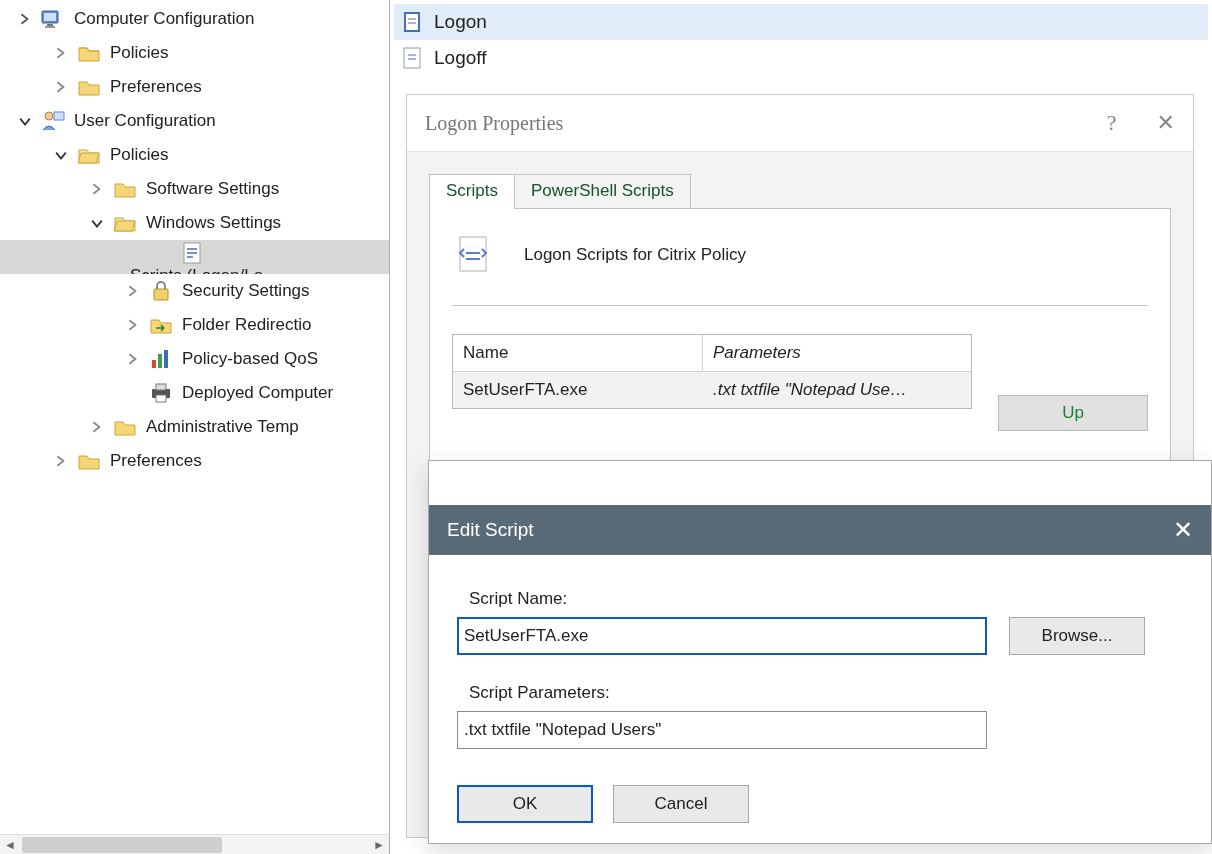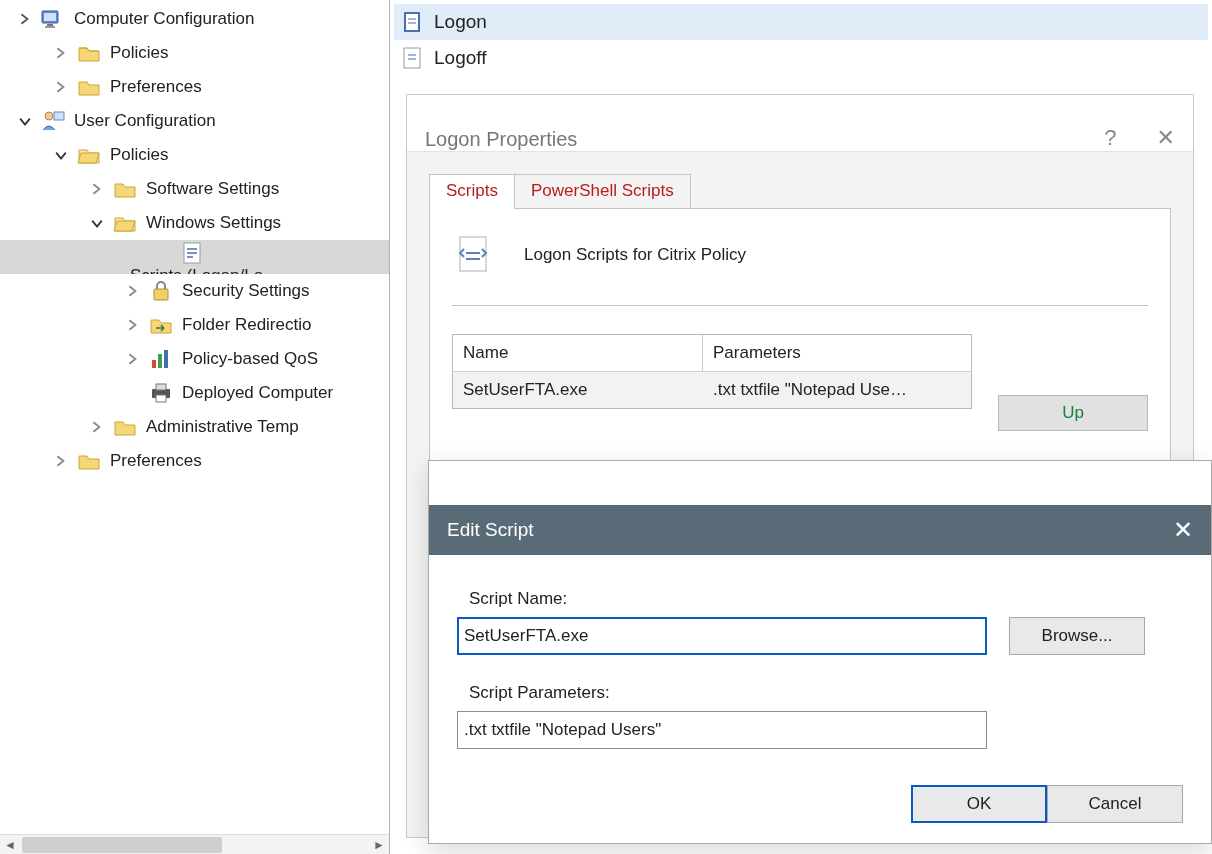--- a/index.html
+++ b/index.html
@@ -118,25 +118,26 @@
     left: 16px;
     top: 94px;
     width: 788px;
     height: 744px;
     border: 1px solid #c9c9c9;
     background: #fff;
   }
   .dlg-properties .titlebar {
     height: 56px;
     display: flex;
-    align-items: flex-end;
+    align-items: center;
     padding: 0 18px;
     font-size: 20px;
     color: #777;
     background: #fff;
+    font-family: Liberation Serif, serif;
   }
   .dlg-properties .titlebar .spacer { flex: 1; }
   .dlg-properties .titlebar .help {
     color: #888; font-size: 22px; margin-right: 40px;
   }
   .dlg-properties .titlebar .close {
     color: #888; font-size: 22px;
   }
   .tabbody {
     position: relative;
@@ -148,21 +149,21 @@
   .tabs {
     display: flex;
     margin-bottom: -1px;
   }
   .tab {
     padding: 6px 16px 8px 16px;
     font-size: 17px;
     background: #f3f3f3;
     border: 1px solid #c3c3c3;
     border-bottom: none;
-    color: #b91c1c;
+    color: #14532d;
     cursor: default;
   }
   .tab.active {
     background: #fff;
     position: relative;
     z-index: 2;
   }
   .tab + .tab { border-left: none; }
   .tabpanel {
     background: #fff;
@@ -189,21 +190,21 @@
     background: #fff;
     border-bottom: 1px solid #cfcfcf;
   }
   .datagrid-header div {
     padding: 8px 10px;
     font-size: 17px;
     border-right: 1px solid #cfcfcf;
   }
   .datagrid-header div:last-child { border-right: none; }
   .col-name { width: 250px; }
-  .col-params { flex: 1; }
+  .col-params { flex: 1; font-style: italic; }
   .datagrid-row {
     display: flex;
     background: #f2f2f2;
     font-size: 17px;
   }
   .datagrid-row div { padding: 8px 10px; }
   .btn-side {
     position: absolute;
     right: 22px;
     width: 150px;
@@ -276,21 +277,21 @@
     align-items: center;
     justify-content: center;
     cursor: default;
   }
   .btn.primary {
     border: 2px solid #0a59c4;
     background: #e9e9e9;
   }
   .btn-row {
     display: flex;
-    justify-content: flex-end;
+    gap: 20px;
     padding-top: 8px;
   }
 
   
   svg { display:block; }
 </style>
 </head>
 <body>
 
 <div class="layout">

